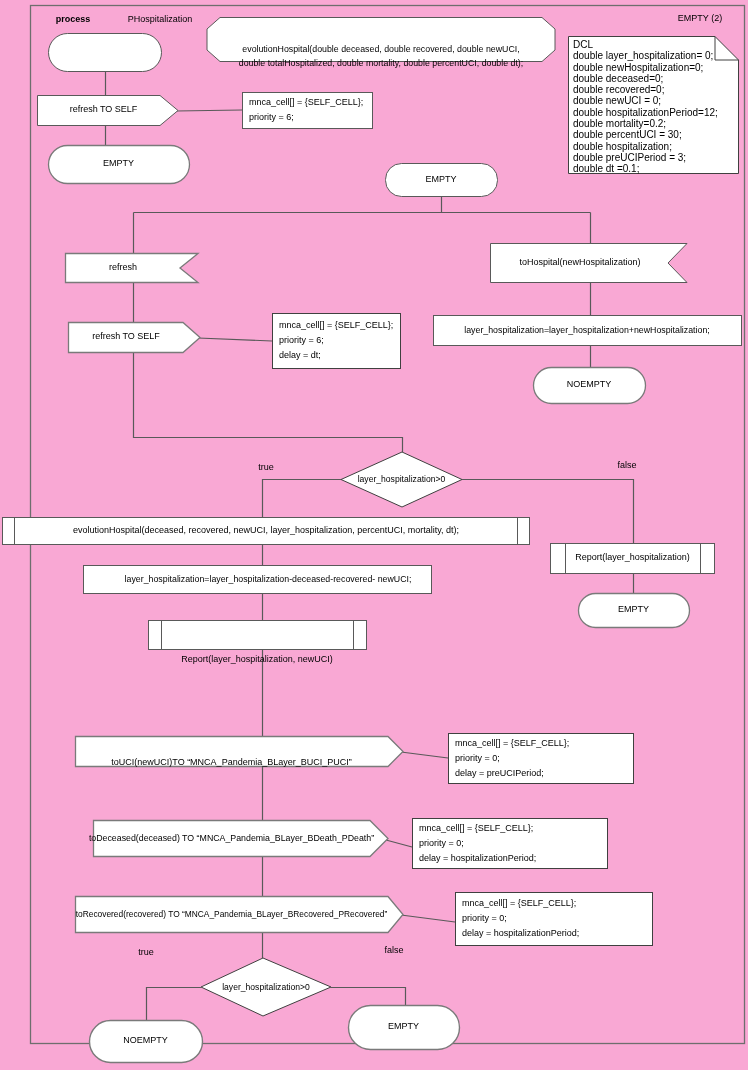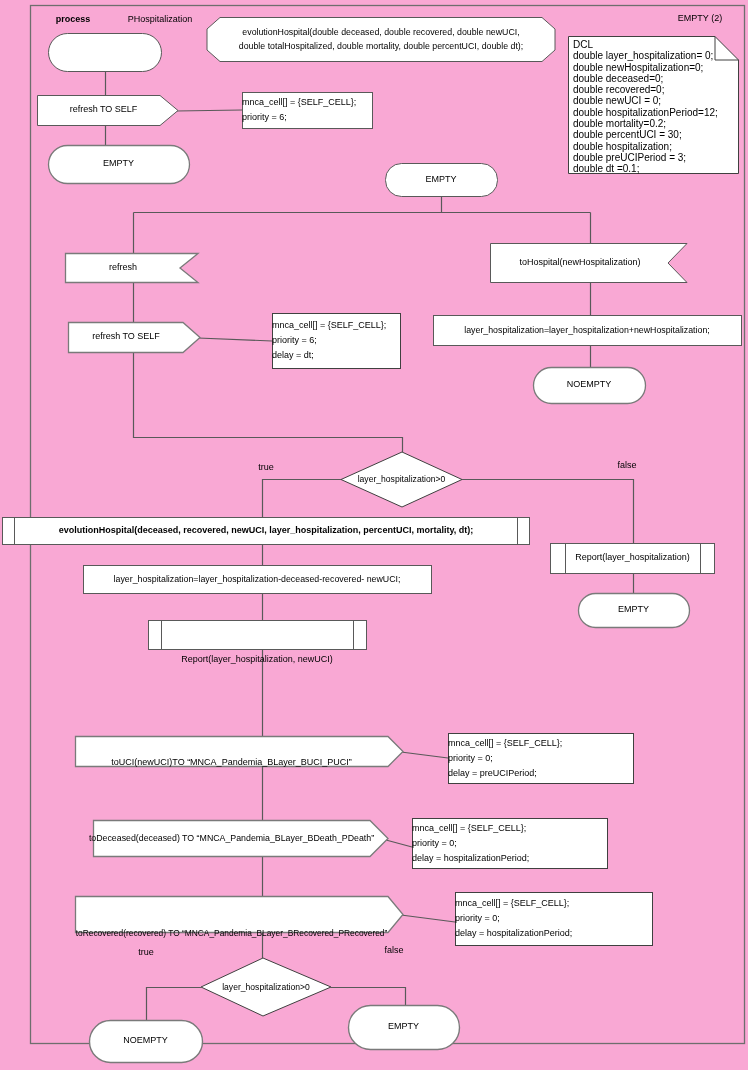--- a/index.html
+++ b/index.html
@@ -5,21 +5,21 @@
   html,body{margin:0;padding:0;background:#fff;}
   .canvas{position:relative;width:748px;height:1070px;background:#f9a8d4;overflow:hidden;
           font-family:"Liberation Sans",sans-serif;}
   svg{position:absolute;left:0;top:0;}
   .abs{position:absolute;}
   .t{font-size:9px;color:#000;display:flex;align-items:center;justify-content:center;
      text-align:center;line-height:1.25;white-space:nowrap;}
   .bold{font-weight:bold;}
   .small{font-size:8.4px;}
   .comment{display:flex;flex-direction:column;align-items:flex-start;justify-content:center;
-           font-size:9px;line-height:15px;color:#000;white-space:nowrap;}
+           padding-left:7px;font-size:9px;line-height:15px;color:#000;white-space:nowrap;}
   .dcl{display:flex;flex-direction:column;align-items:flex-start;justify-content:flex-start;
        font-size:10px;line-height:11.3px;color:#000;white-space:nowrap;}
   .twoline{display:flex;flex-direction:column;align-items:center;justify-content:center;
            font-size:8.8px;line-height:13.5px;color:#000;white-space:nowrap;}
 </style>
 </head>
 <body>
 
 <div class="canvas">
 
@@ -108,21 +108,21 @@
   <polygon points="263,958 331,987 263,1016 201,987" fill="#fff" stroke="#404040"></polygon>
 
   <rect x="89.5" y="1020.5" width="113" height="42" rx="21" ry="21" fill="#fff" stroke="#7a7a7a" stroke-width="1.4"></rect>
   <rect x="348.5" y="1005.5" width="111" height="44" rx="22" ry="22" fill="#fff" stroke="#7a7a7a" stroke-width="1.4"></rect>
 </svg>
 
 <div class="abs t bold" style="left:48px;top:12px;width:50px;height:15px;">process</div>
 <div class="abs t" style="left:105px;top:12px;width:110px;height:15px;">PHospitalization</div>
 <div class="abs t" style="left:670px;top:11px;width:60px;height:16px;">EMPTY (2)</div>
 
-<div class="abs twoline" style="left:209px;top:18px;width:344px;height:43px;">
+<div class="abs twoline" style="left:209px;top:35px;width:344px;height:43px;">
   <div>evolutionHospital(double deceased, double recovered, double newUCI,</div>
   <div>double totalHospitalized, double mortality, double percentUCI, double dt);</div>
 </div>
 
 <div class="abs dcl" style="left:573px;top:39px;width:162px;height:134px;">
   <div>DCL</div>
   <div>double layer_hospitalization= 0;</div>
   <div>double newHospitalization=0;</div>
   <div>double deceased=0;</div>
   <div>double recovered=0;</div>
@@ -159,47 +159,47 @@
 <div class="abs t" style="left:490px;top:243px;width:180px;height:39px;">toHospital(newHospitalization)</div>
 
 <div class="abs t" style="left:433px;top:315px;width:308px;height:30px;font-size:8.8px;">layer_hospitalization=layer_hospitalization+newHospitalization;</div>
 
 <div class="abs t" style="left:533px;top:367px;width:112px;height:36px;">NOEMPTY</div>
 
 <div class="abs t" style="left:341px;top:466px;width:121px;height:27px;font-size:8.6px;">layer_hospitalization&gt;0</div>
 <div class="abs t" style="left:246px;top:460px;width:40px;height:15px;">true</div>
 <div class="abs t" style="left:607px;top:458px;width:40px;height:15px;">false</div>
 
-<div class="abs t" style="left:14px;top:518px;width:504px;height:26px;font-weight:bold;">evolutionHospital(deceased, recovered, newUCI, layer_hospitalization, percentUCI, mortality, dt);</div>
+<div class="abs t" style="left:14px;top:518px;width:504px;height:26px;">evolutionHospital(deceased, recovered, newUCI, layer_hospitalization, percentUCI, mortality, dt);</div>
 
 <div class="abs t" style="left:550px;top:543px;width:165px;height:30px;">Report(layer_hospitalization)</div>
 
 <div class="abs t" style="left:578px;top:593px;width:111px;height:34px;">EMPTY</div>
 
-<div class="abs t" style="left:83px;top:565px;width:348px;height:28px;font-size:8.8px;">layer_hospitalization=layer_hospitalization-deceased-recovered- newUCI;</div>
+<div class="abs t" style="left:83px;top:565px;width:348px;height:28px;font-size:8.8px;padding-left:11px;">layer_hospitalization=layer_hospitalization-deceased-recovered- newUCI;</div>
 
 <div class="abs t" style="left:148px;top:620px;width:218px;height:29px;margin-top:25px;">Report(layer_hospitalization, newUCI)</div>
 
 <div class="abs t" style="left:75px;top:736px;width:313px;height:30px;margin-top:12px;">toUCI(newUCI)TO “MNCA_Pandemia_BLayer_BUCI_PUCI”</div>
 
 <div class="abs comment" style="left:448px;top:733px;width:178px;height:50px;">
   <div>mnca_cell[] = {SELF_CELL};</div>
   <div>priority = 0;</div>
   <div>delay = preUCIPeriod;</div>
 </div>
 
 <div class="abs t" style="left:93px;top:820px;width:277px;height:36px;font-size:8.8px;">toDeceased(deceased) TO “MNCA_Pandemia_BLayer_BDeath_PDeath”</div>
 
 <div class="abs comment" style="left:412px;top:818px;width:188px;height:50px;">
   <div>mnca_cell[] = {SELF_CELL};</div>
   <div>priority = 0;</div>
   <div>delay = hospitalizationPeriod;</div>
 </div>
 
-<div class="abs t small" style="left:75px;top:896px;width:313px;height:36px;margin-top:19px;">toRecovered(recovered) TO “MNCA_Pandemia_BLayer_BRecovered_PRecovered”</div>
+<div class="abs t small" style="left:75px;top:896px;width:313px;height:36px;">toRecovered(recovered) TO “MNCA_Pandemia_BLayer_BRecovered_PRecovered”</div>
 
 <div class="abs comment" style="left:455px;top:892px;width:190px;height:53px;">
   <div>mnca_cell[] = {SELF_CELL};</div>
   <div>priority = 0;</div>
   <div>delay = hospitalizationPeriod;</div>
 </div>
 
 <div class="abs t" style="left:201px;top:974px;width:130px;height:27px;font-size:8.6px;">layer_hospitalization&gt;0</div>
 <div class="abs t" style="left:126px;top:945px;width:40px;height:15px;">true</div>
 <div class="abs t" style="left:372px;top:943px;width:44px;height:15px;">false</div>

